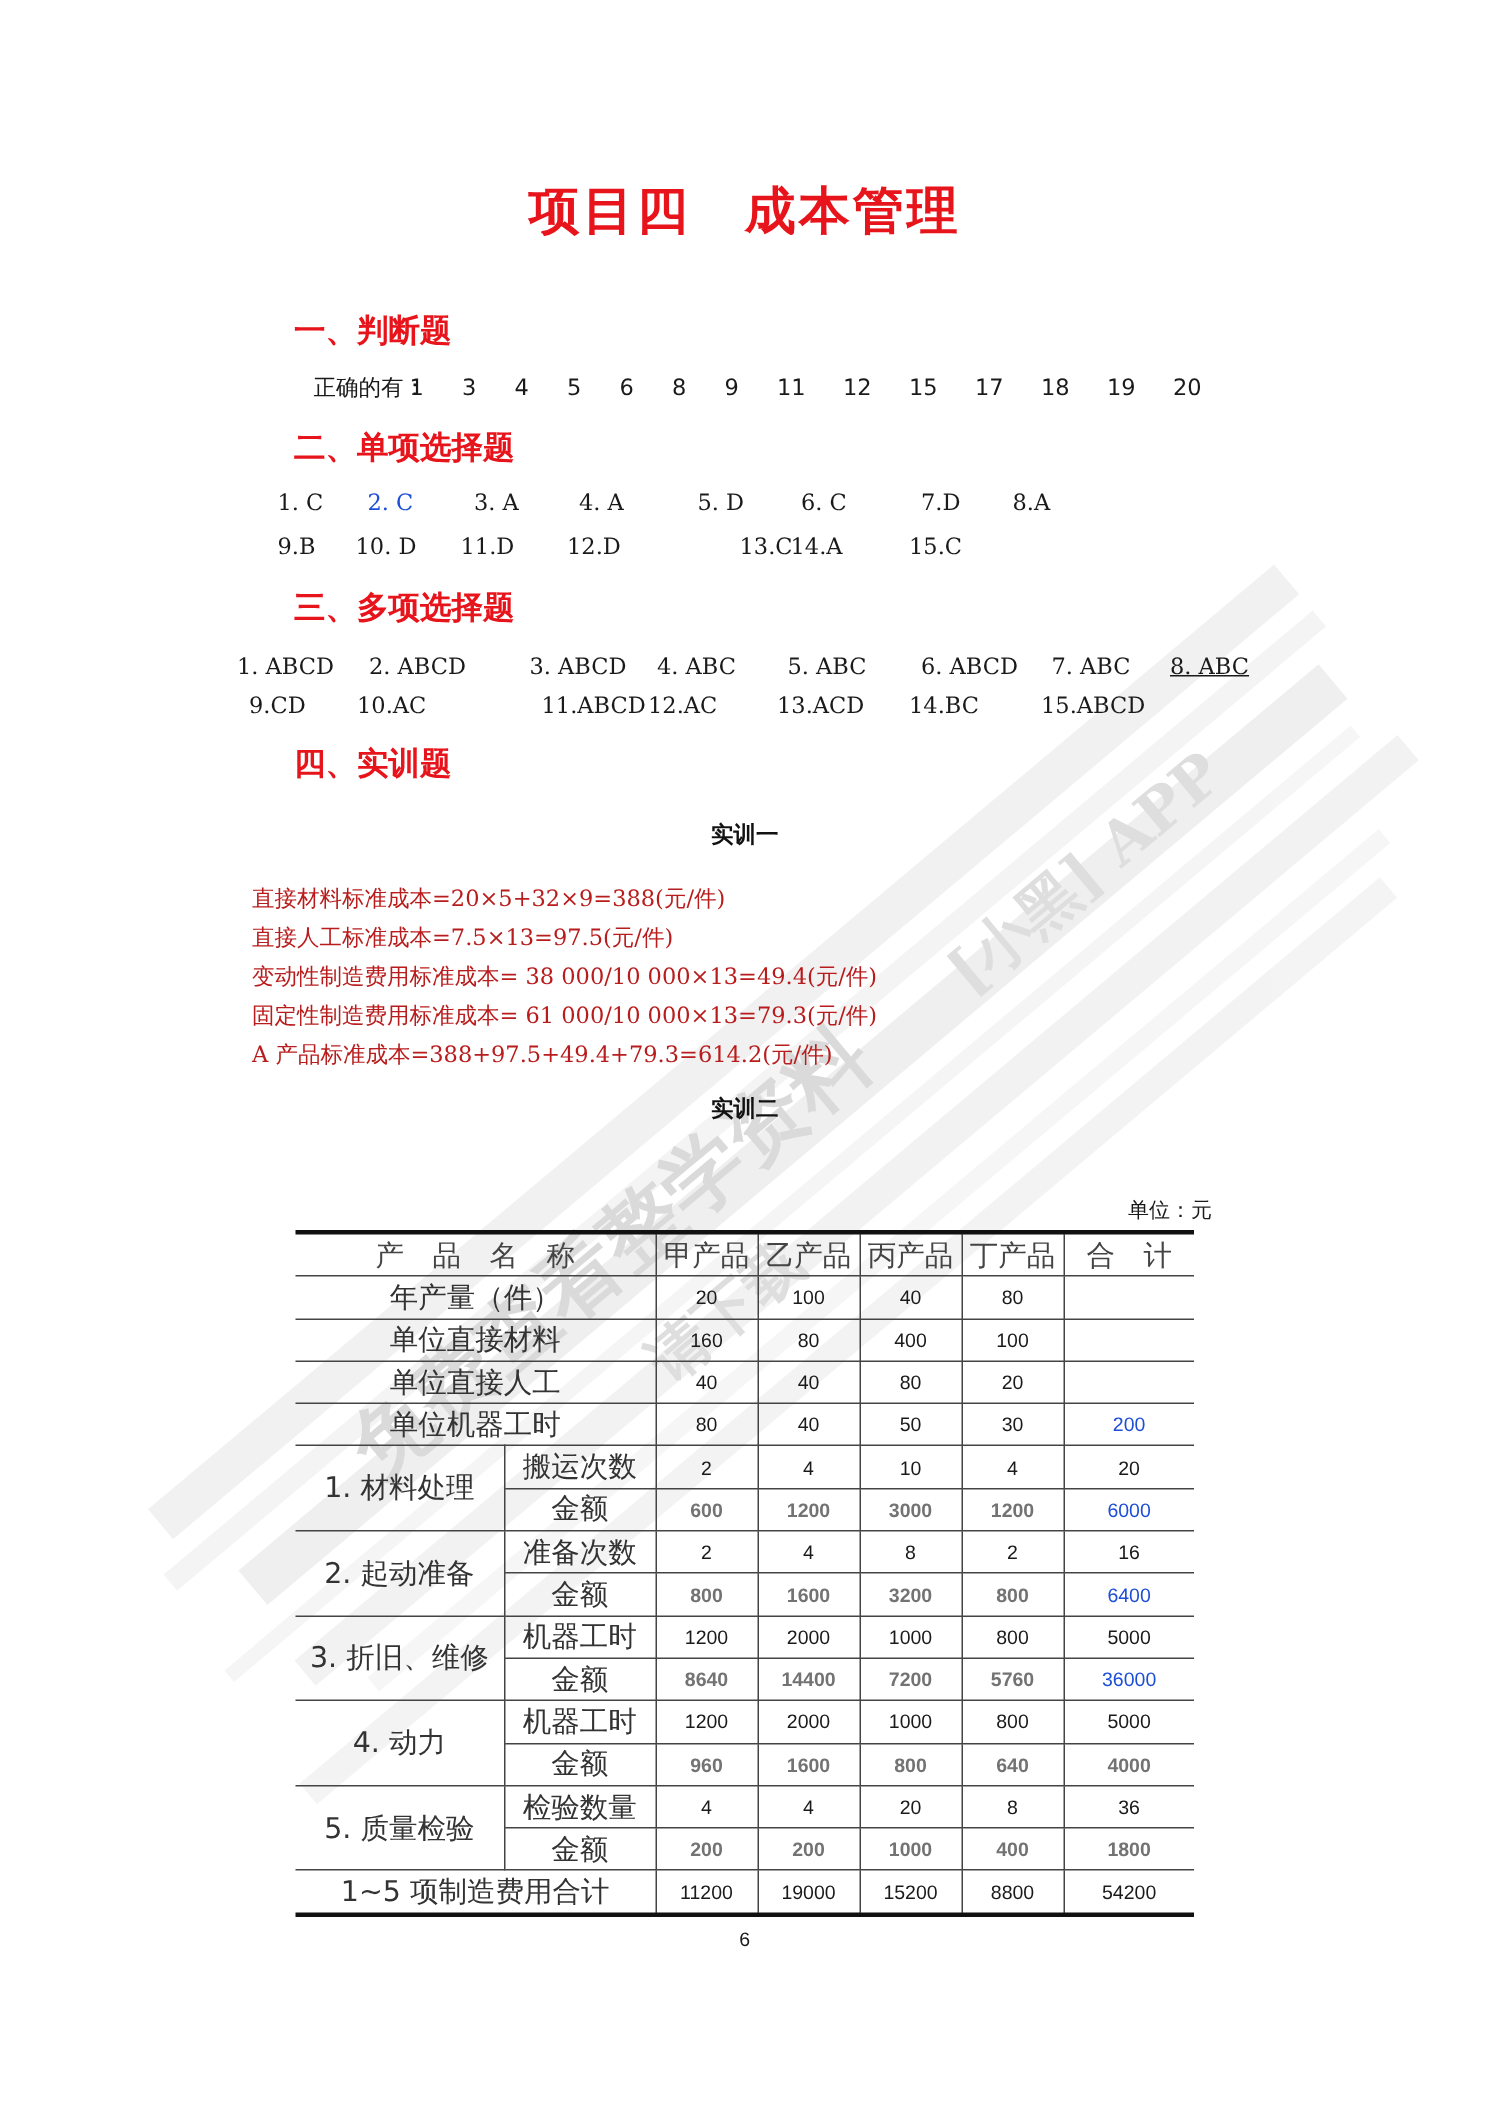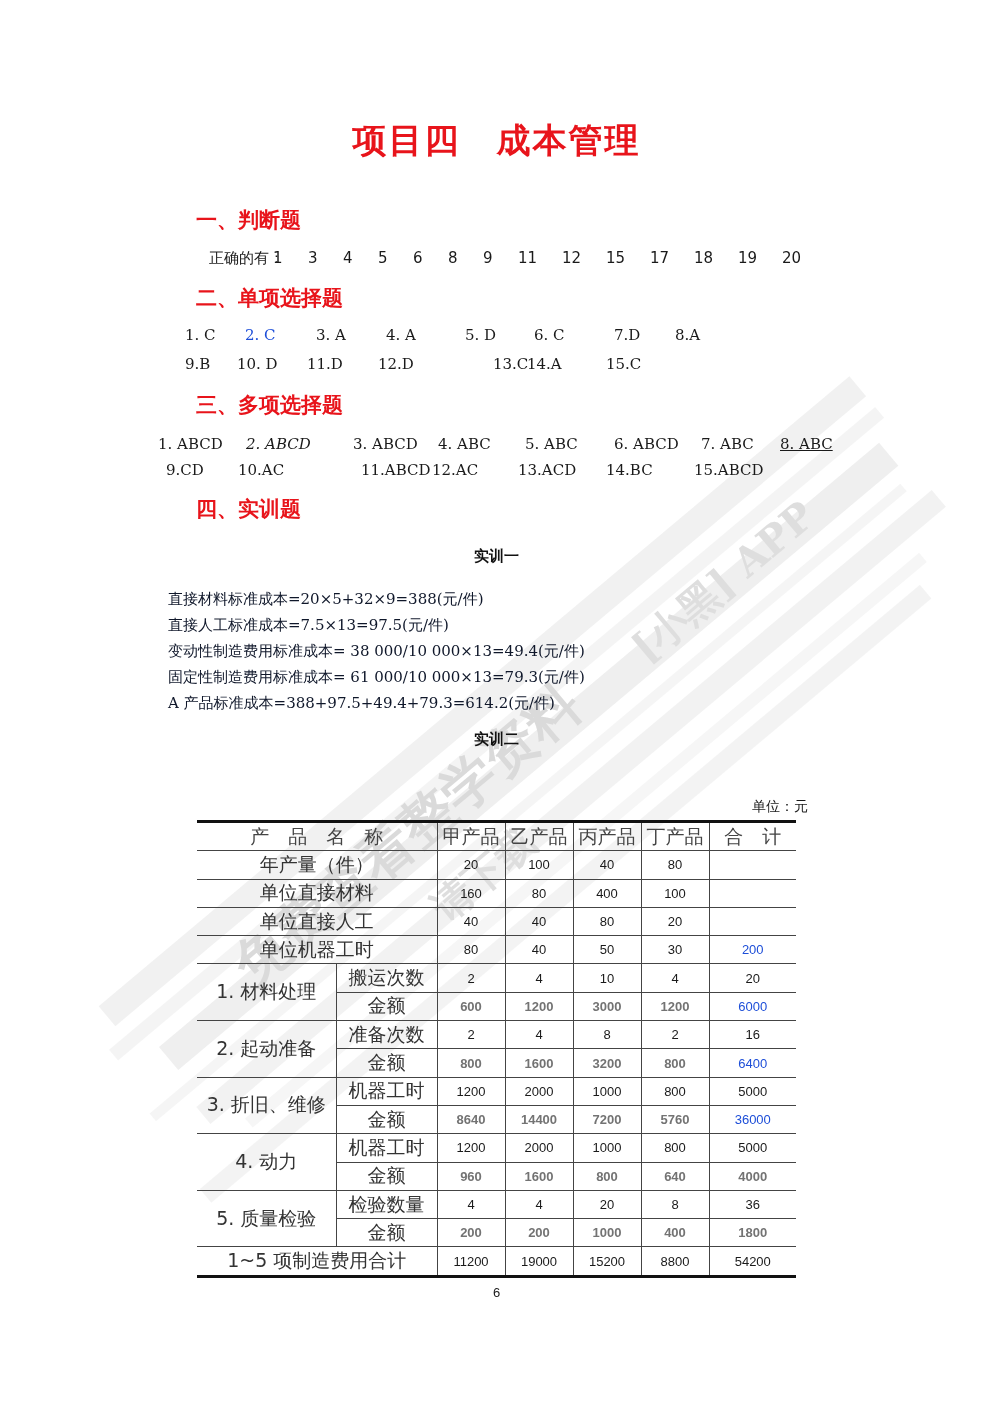--- a/index.html
+++ b/index.html
@@ -9,21 +9,21 @@
   .abs { position: absolute; z-index: 1; }
   .page-title { left: 0; width: 993px; top: 118px; text-align: center; color: #e8141b;
                 font-family: "DejaVu Sans", sans-serif; font-size: 34px; font-weight: bold; letter-spacing: 2px; word-spacing: 30px; }
   .section-heading { left: 196px; color: #e8141b; font-family: "DejaVu Sans", sans-serif;
                      font-size: 21px; font-weight: bold; }
   .row { font-size: 15px; white-space: nowrap; }
   .row span { position: absolute; top: 0; }
   .tf-row { left: 187px; top: 249px; font-family: "DejaVu Sans", sans-serif; font-size: 15px; }
   .sub-title { left: 0; width: 993px; text-align: center; font-family: "DejaVu Sans", sans-serif;
                font-size: 15px; font-weight: bold; color: #111; }
-  .calc-line { left: 168px; font-size: 15px; color: #0f172a; white-space: nowrap; }
+  .calc-line { left: 168px; font-size: 15px; color: #b91c1c; white-space: nowrap; }
   .unit-label { left: 752px; top: 798px; font-size: 14px; font-family: "DejaVu Sans", sans-serif; }
   table.cost { position: absolute; left: 197px; top: 820px; width: 599px; border-collapse: collapse; z-index: 1;
                font-family: "Liberation Sans", sans-serif; font-size: 13px; table-layout: fixed;
                border-top: 3px solid #111; border-bottom: 3px solid #111; }
   table.cost td { height: 27.3px; border: 1px solid #444; text-align: center; padding: 0; }
   table.cost tr td:first-child { border-left: none; }
   table.cost tr td:last-child { border-right: none; }
   table.cost .cn { font-family: "DejaVu Sans", sans-serif; font-size: 19px; color: #333; }
   table.cost .hdr { color: #444; letter-spacing: 0px; }
   .red { color: #1d4ed8; }
@@ -86,21 +86,21 @@
   <span style="left:122px;">11.D</span>
   <span style="left:193px;">12.D</span>
   <span style="left:272px;margin-left:36px;">13.C</span>
   <span style="left:342px;">14.A</span>
   <span style="left:421px;">15.C</span>
 </div>
 
 <div class="abs section-heading" style="top:391px;">三、多项选择题</div>
 <div class="abs row" style="left:158px;top:435px;width:680px;height:20px;">
   <span style="left:0;">1. ABCD</span>
-  <span style="left:88px;font-style:italic;">2. ABCD</span>
+  <span style="left:88px;">2. ABCD</span>
   <span style="left:184px;margin-left:11px;">3. ABCD</span>
   <span style="left:280px;">4.  ABC</span>
   <span style="left:367px;">5. ABC</span>
   <span style="left:456px;">6. ABCD</span>
   <span style="left:543px;">7. ABC</span>
   <span style="left:622px;text-decoration:underline;">8. ABC</span>
 </div>
 <div class="abs row" style="left:166px;top:461px;width:640px;height:20px;">
   <span style="left:0;">9.CD</span>
   <span style="left:72px;">10.AC</span>

